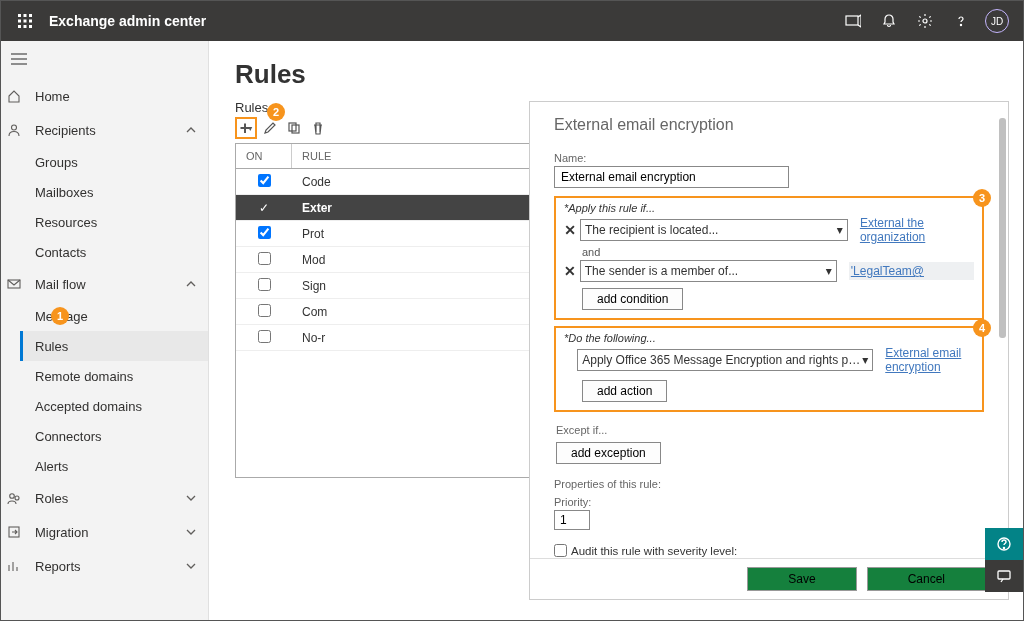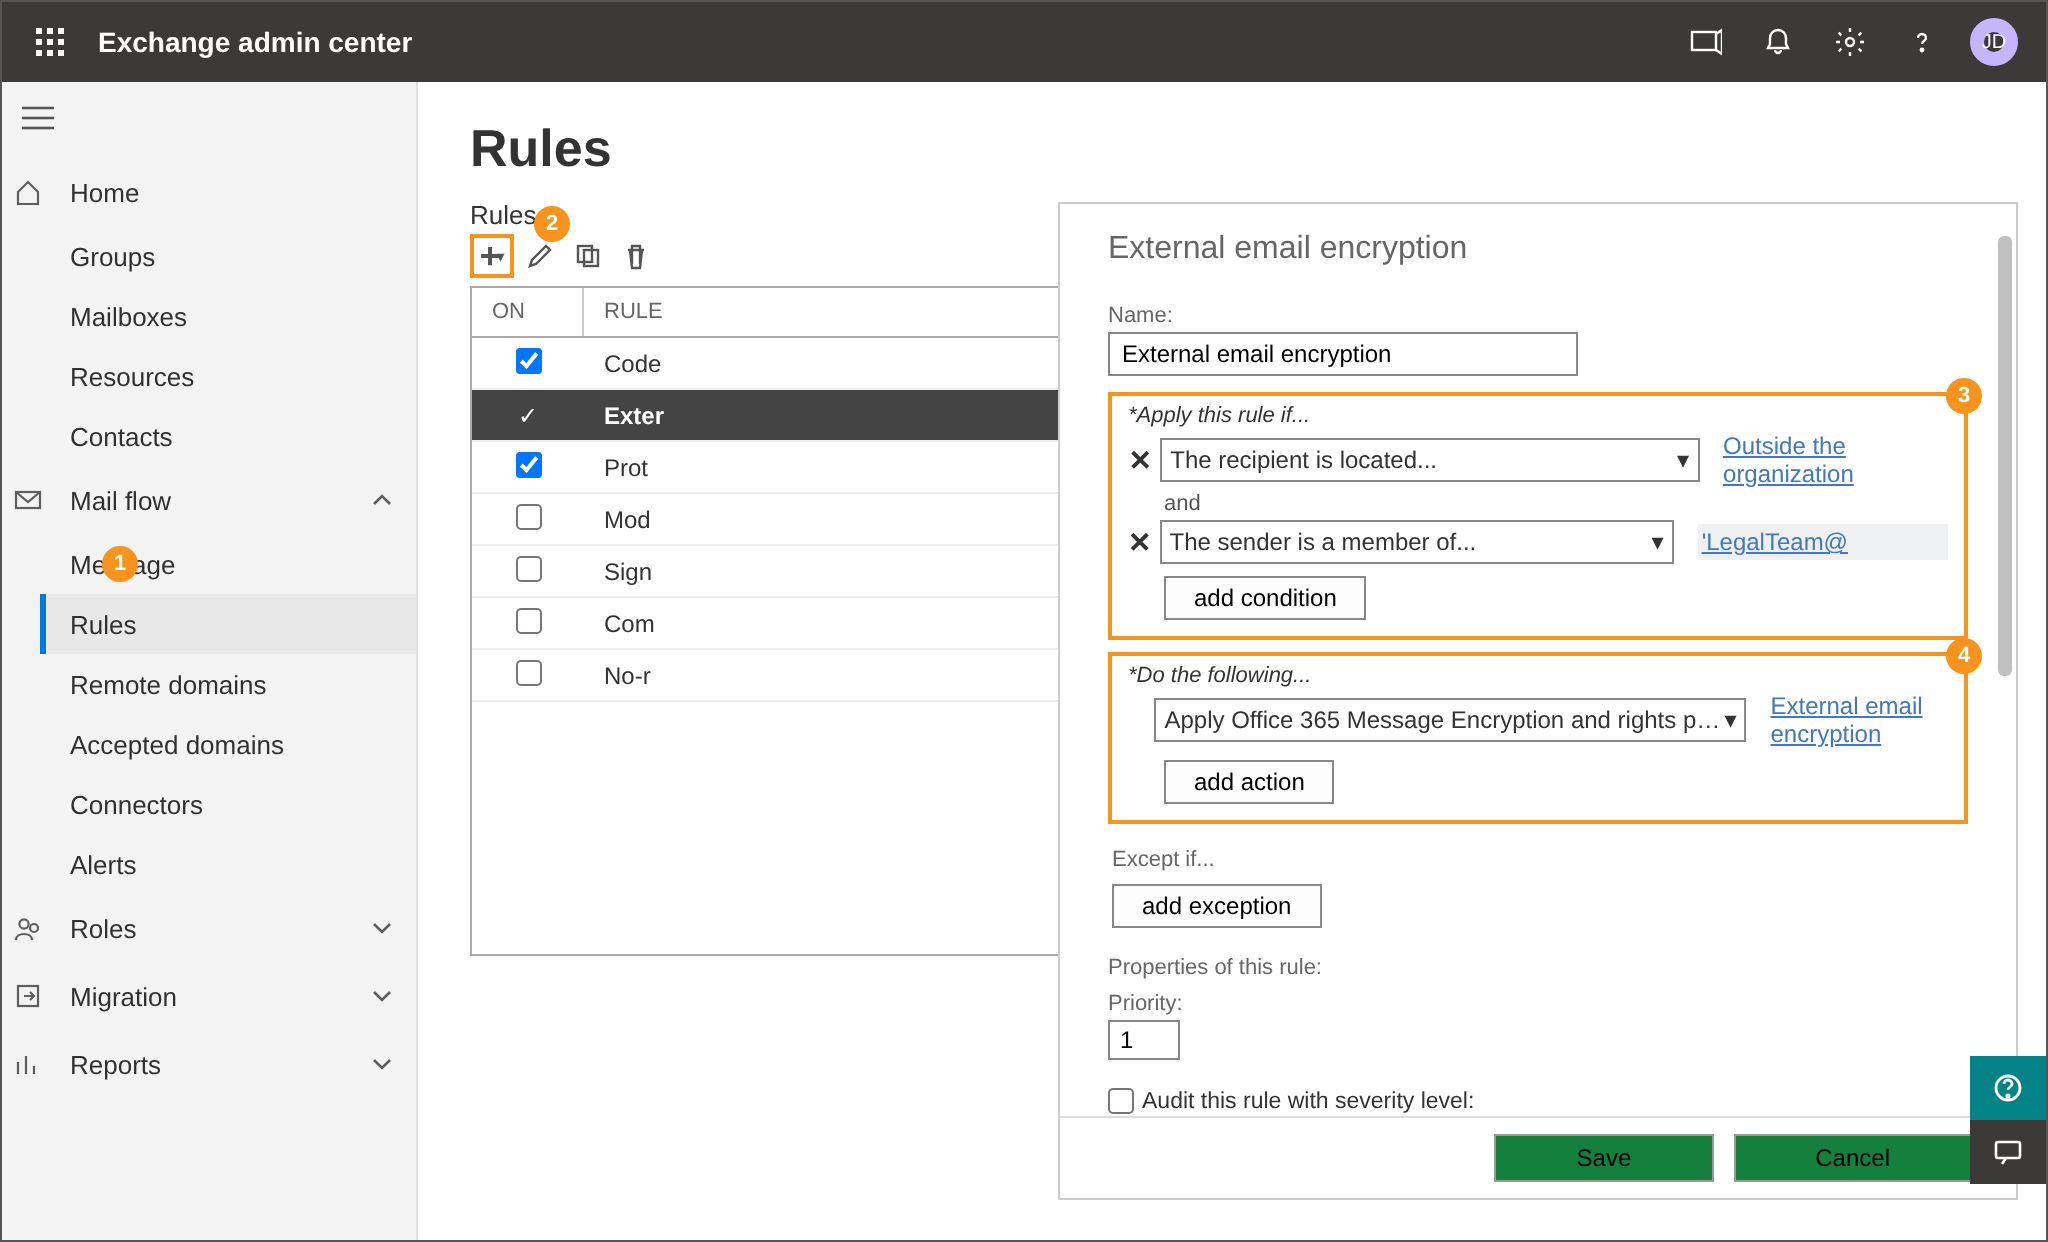--- a/index.html
+++ b/index.html
@@ -3,21 +3,21 @@
 <meta charset="utf-8">
 <style>
 * { box-sizing: border-box; margin: 0; padding: 0; }
 body { font-family: "Segoe UI", Arial, sans-serif; font-size: 13px; color: #333; background: #fff; width: 1024px; height: 621px; overflow: hidden; position: relative; border: 1px solid #555; }
 
 
 .header { background: #3b3a39; color: #fff; height: 40px; display: flex; align-items: center; padding: 0 8px; }
 .header .waffle { width: 32px; height: 32px; display: flex; align-items: center; justify-content: center; cursor: pointer; }
 .header .title { font-size: 14px; font-weight: 600; margin-left: 8px; flex: 1; }
 .header .hicon { width: 36px; height: 40px; display: flex; align-items: center; justify-content: center; cursor: pointer; color: #fff; }
-.header .avatar { width: 24px; height: 24px; border-radius: 50%; border: 7px solid #c4b5fd; display: flex; align-items: center; justify-content: center; font-size: 10px; }
+.header .avatar { width: 24px; height: 24px; border-radius: 50%; border: 1px solid #c4b5fd; display: flex; align-items: center; justify-content: center; font-size: 10px; }
 
 
 .main { display: flex; height: calc(100% - 40px); }
 .sidebar-col { width: 208px; background: #f3f3f3; border-right: 1px solid #e0e0e0; display: flex; }
 .collapse-btn { width: 36px; height: 36px; display: flex; align-items: center; justify-content: center; cursor: pointer; }
 .sidebar { flex: 1; font-size: 13px; color: #323130; overflow-y: auto; padding-top: 2px; }
 .nav-item { display: flex; align-items: center; height: 34px; padding: 0 12px 0 6px; cursor: pointer; }
 .nav-item .ni-icon { width: 20px; text-align: center; color: #605e5c; }
 .nav-item .ni-label { margin-left: 8px; flex: 1; }
 .nav-item .ni-chev { color: #605e5c; }
@@ -144,20 +144,34 @@
     <div class="sidebar">
       <div class="nav-item">
         <span class="ni-icon">
           <svg width="14" height="14" viewBox="0 0 14 14" fill="none" stroke="#605e5c" stroke-width="1.1">
               <path d="M2 7l5-5 5 5v6H2z"></path>
             </svg>
         </span>
         <span class="ni-label">Home</span>
       </div>
 
+      <div class="nav-item">
+        <span class="ni-icon">
+          <svg width="14" height="14" viewBox="0 0 14 14" fill="none" stroke="#605e5c" stroke-width="1.1">
+              <circle cx="7" cy="4.5" r="2.5"></circle>
+              <path d="M2 13c0-3 2-4.5 5-4.5s5 1.5 5 4.5"></path>
+            </svg>
+        </span>
+        <span class="ni-label">Recipients</span>
+        <span class="ni-chev">
+          <svg class="chev-down" viewBox="0 0 10 10" stroke="#605e5c" fill="none" stroke-width="1.3">
+              <path d="M1 7l4-4 4 4"></path>
+            </svg>
+        </span>
+      </div>
       <div class="nav-sub">Groups</div>
       <div class="nav-sub">Mailboxes</div>
       <div class="nav-sub">Resources</div>
       <div class="nav-sub">Contacts</div>
 
       <div class="nav-item">
         <span class="ni-icon">
           <svg width="14" height="14" viewBox="0 0 14 14" fill="none" stroke="#605e5c" stroke-width="1.1">
               <rect x="1" y="3" width="12" height="8"></rect>
               <path d="M1 3l6 5 6-5"></path>
@@ -306,21 +320,21 @@
 
         <div class="section" style="margin-top:8px;">
           <span class="badge" style="right:-9px; top:-9px;">3</span>
           <div class="section-label">*Apply this rule if...</div>
           <div class="cond-row">
             <span class="cond-x">✕</span>
             <div class="cond-select">
               <span>The recipient is located...</span>
                 <span>▾</span>
             </div>
-            <span class="cond-link">Outside the organization</span>
+            <span class="cond-link">External the organization</span>
           </div>
           <div class="and-label">and</div>
           <div class="cond-row">
             <span class="cond-x">✕</span>
             <div class="cond-select">
               <span>The sender is a member of...</span>
                 <span>▾</span>
             </div>
             <span class="cond-link" style="background:#eef0f2; padding:2px 50px 2px 2px;">'LegalTeam@</span>
           </div>

